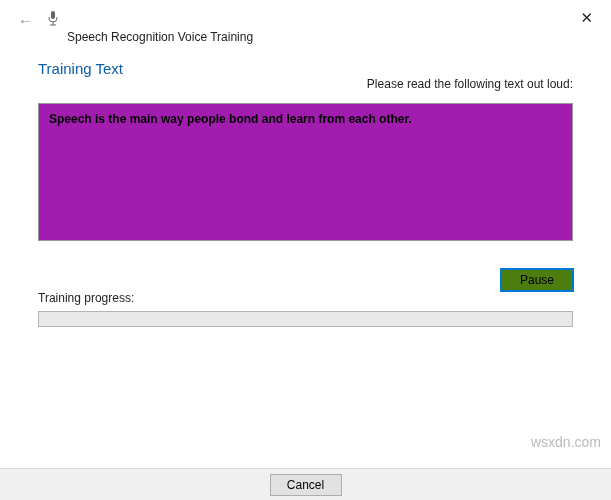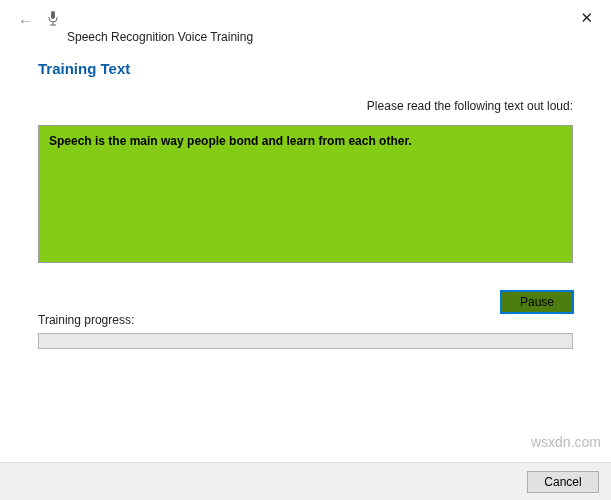--- a/index.html
+++ b/index.html
@@ -42,37 +42,36 @@
       cursor: pointer;
       line-height: 1;
       padding: 2px 4px;
     }
     .content {
       padding: 24px 38px 0 38px;
     }
     .heading {
       color: #0b5ea8;
       font-size: 15px;
-      font-weight: 700;
-      margin-bottom: 22px;
+      font-weight: 400;
     }
     .instruction {
       font-size: 12px;
       color: #222;
       margin-bottom: 12px;
       text-align: right;
     }
     .text-box {
       border: 1px solid #999;
       width: 100%;
       height: 138px;
       padding: 8px 10px;
       font-size: 12px;
       color: #000;
-      background: #84cc16;
+      background: #a21caf;
     }
     .text-box .sentence { font-weight: 700; }
     .pause-row {
       display: flex;
       justify-content: flex-end;
       margin-top: 28px;
     }
     .pause-btn {
       width: 72px;
       height: 22px;
@@ -99,25 +98,25 @@
       right: 10px;
       bottom: 50px;
       font-size: 14px;
       color: #bbb;
     }
     .footer {
       position: absolute;
       bottom: 0;
       left: 0;
       right: 0;
-      height: 38px;
+      height: 32px;
       background: #f0f0f0;
       border-top: 1px solid #ddd;
       display: flex;
-      justify-content: flex-end;
+      justify-content: center;
       align-items: center;
       padding: 8px 12px;
     }
     .cancel-btn {
       width: 72px;
       height: 22px;
       font-size: 12px;
       background: #e1e1e1;
       border: 1px solid #adadad;
       color: #000;

